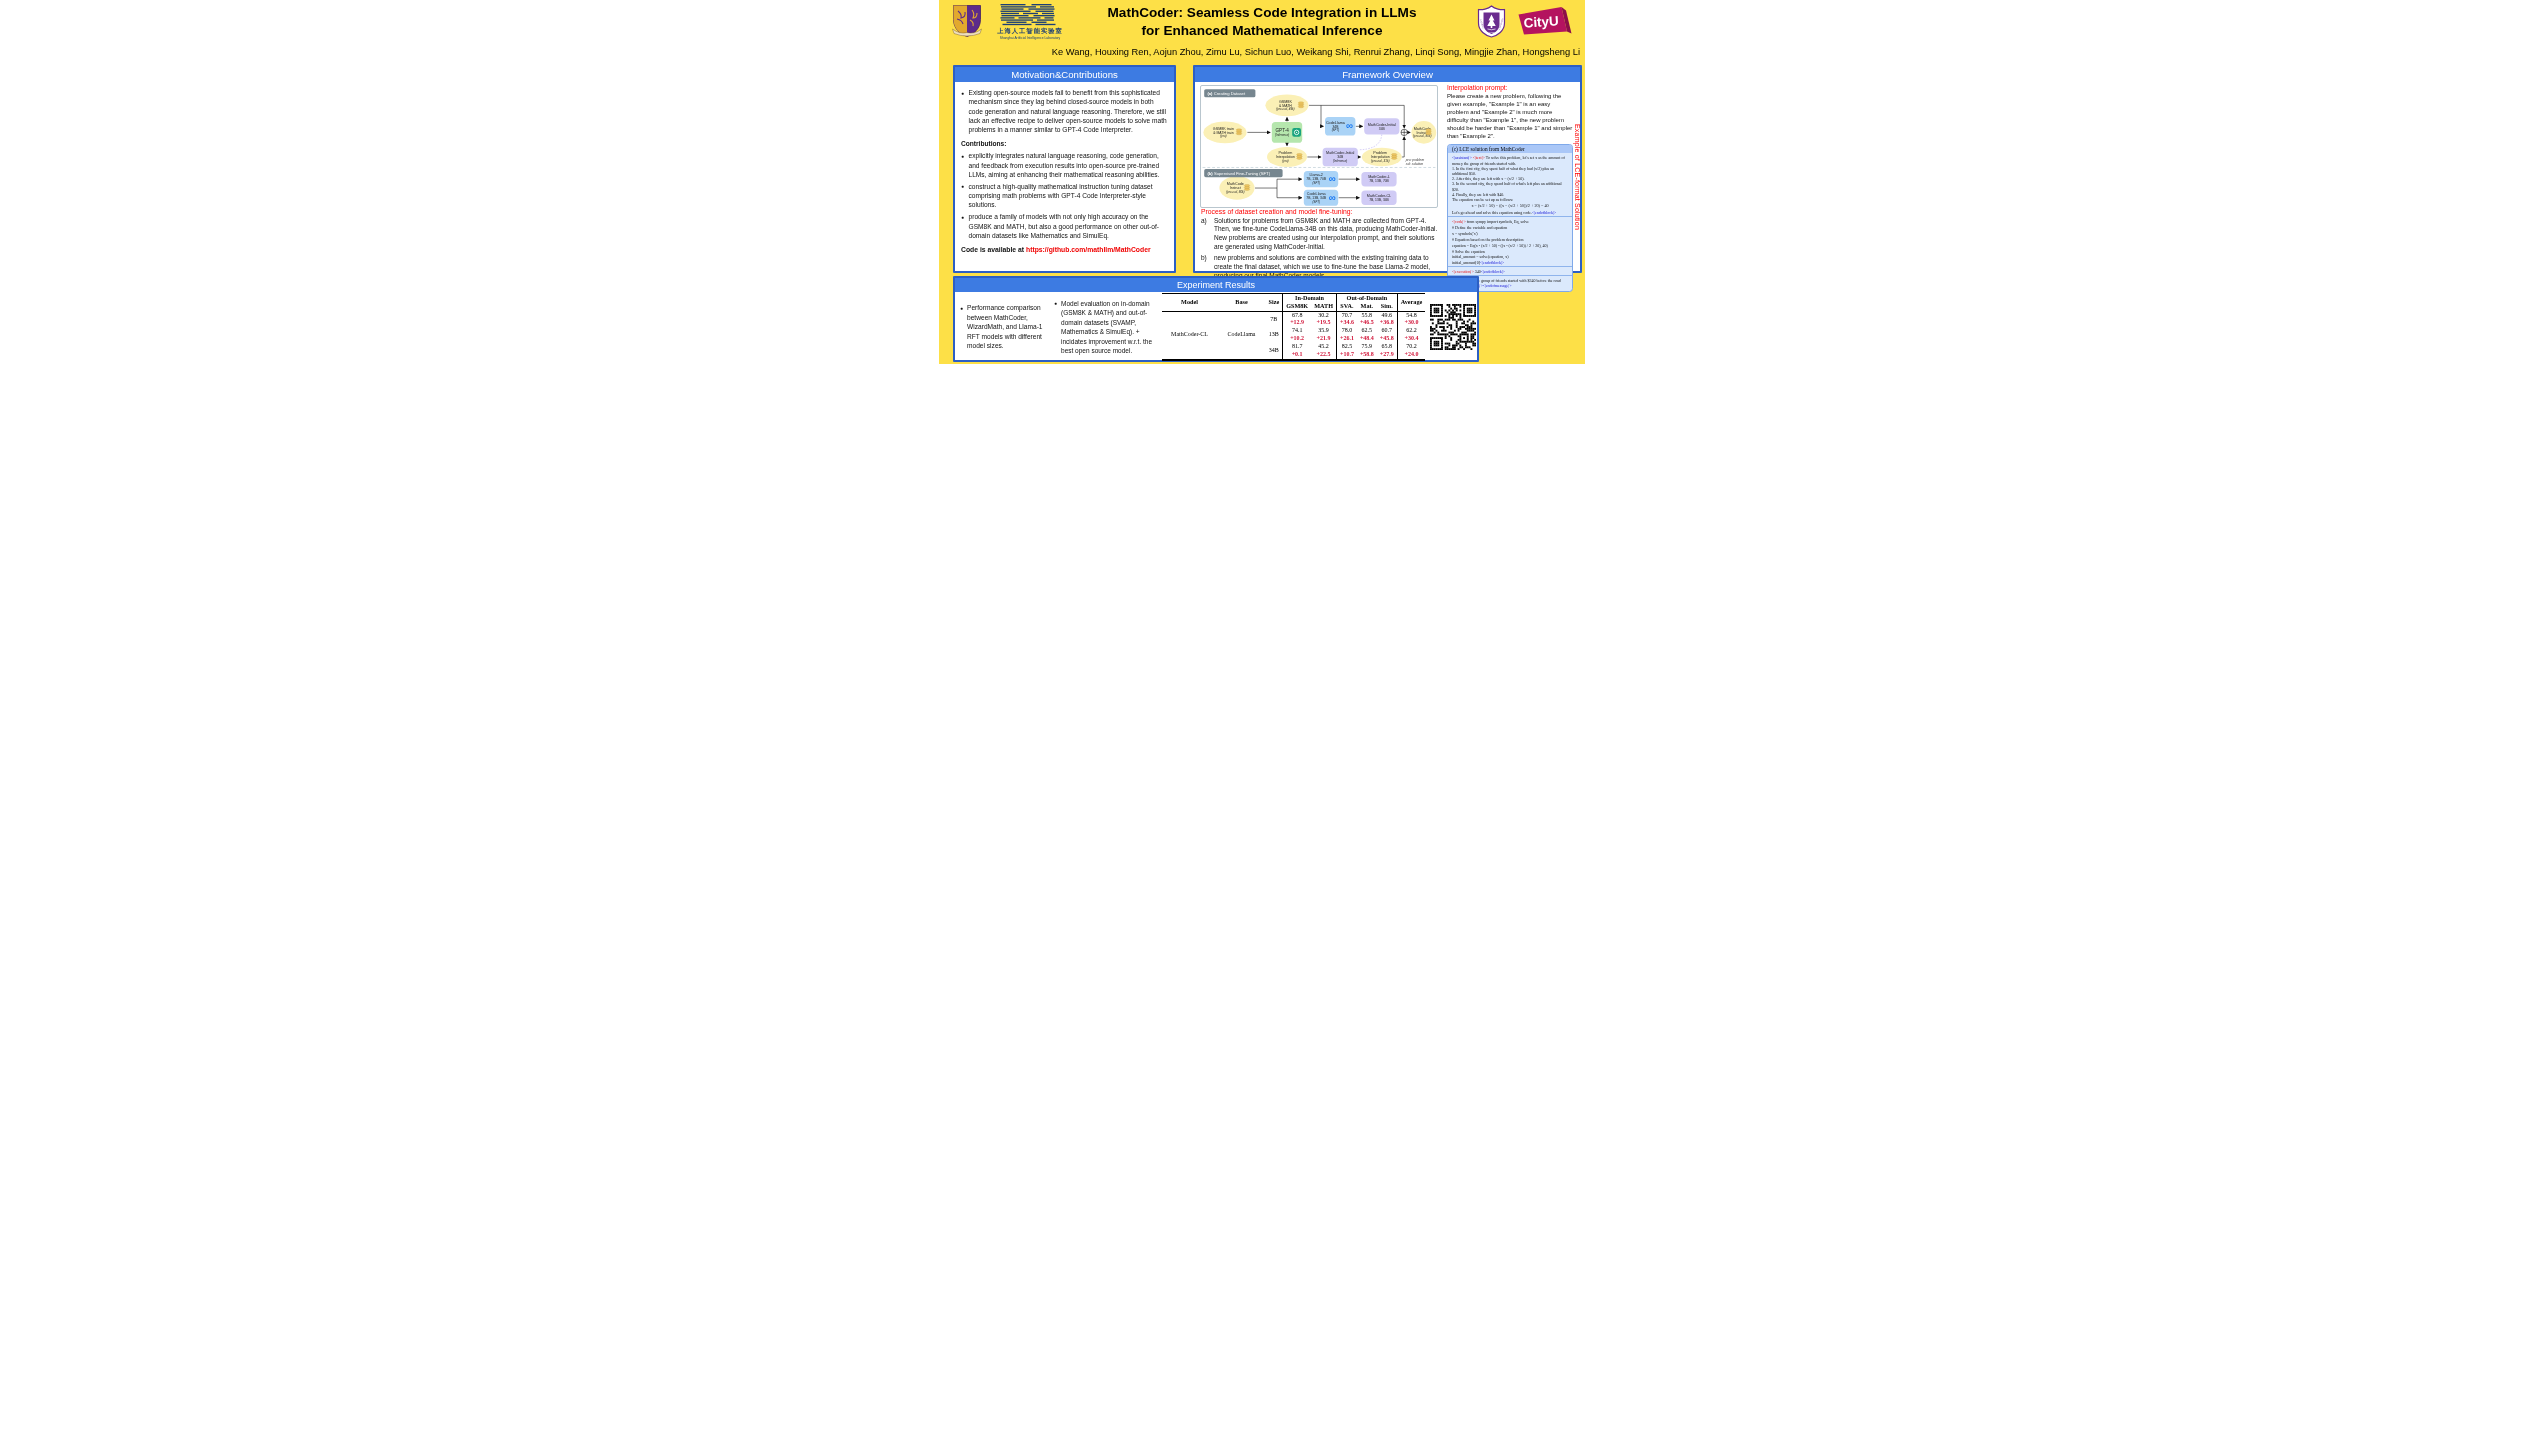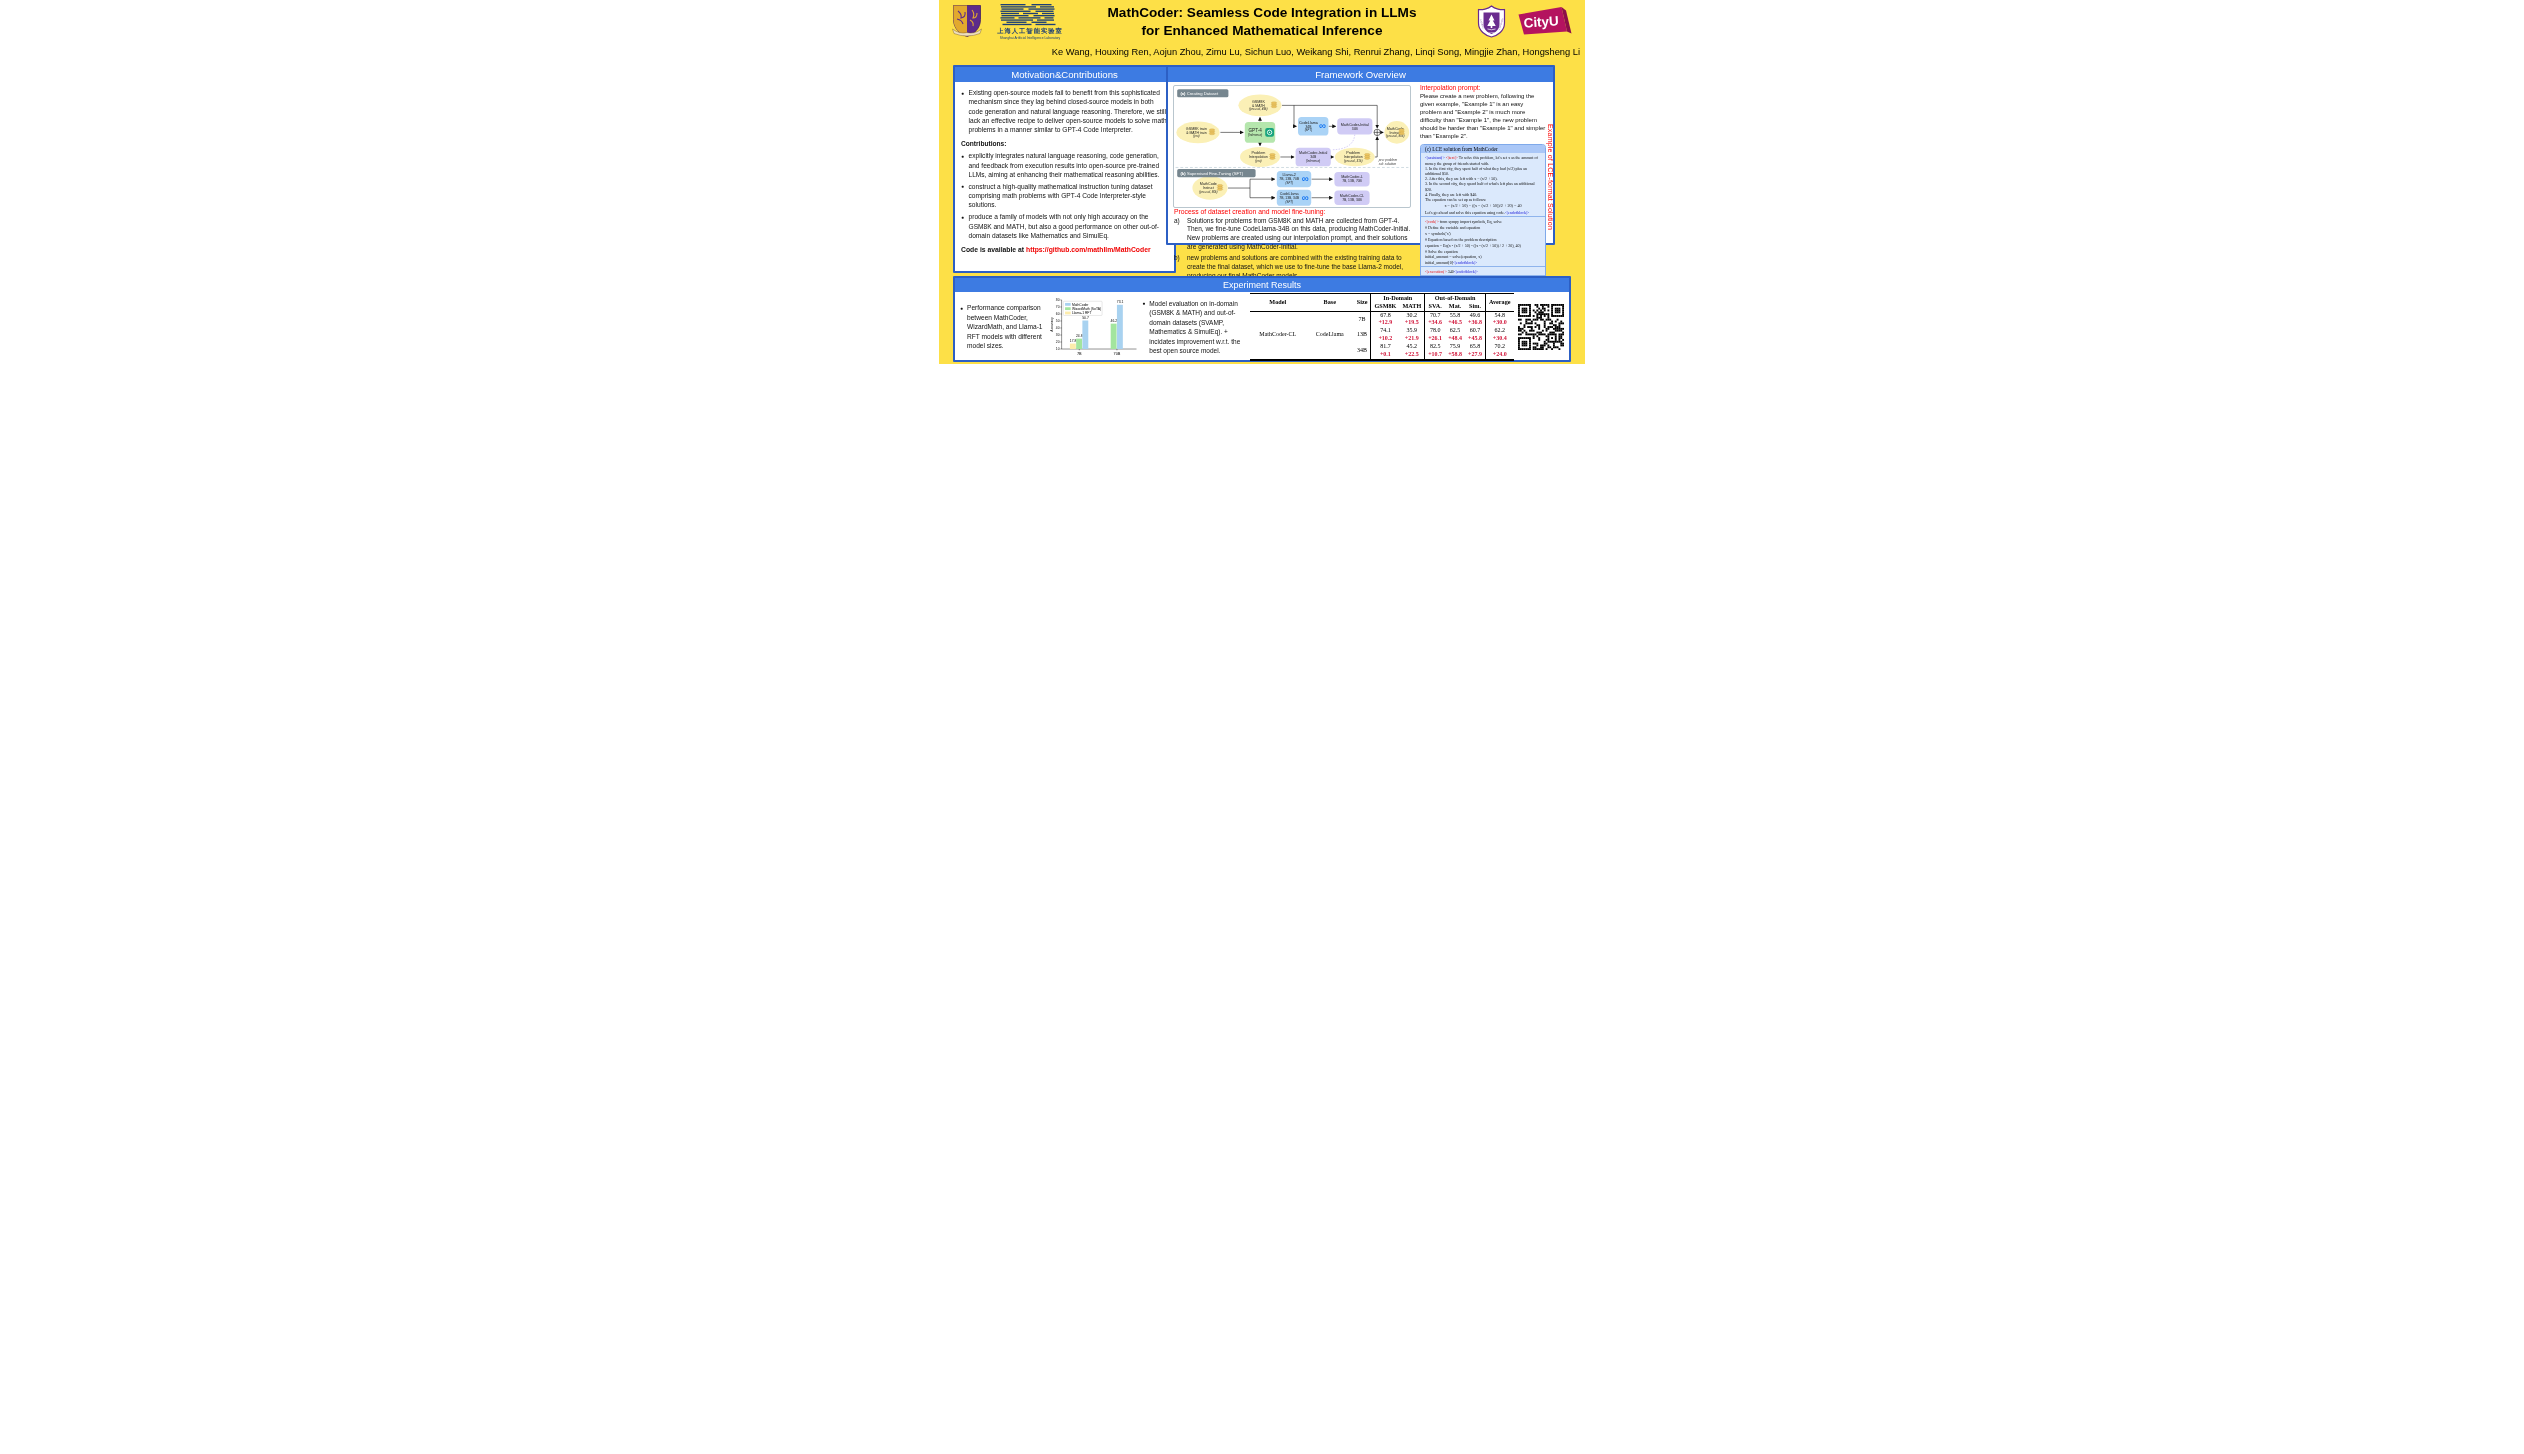--- a/index.html
+++ b/index.html
@@ -12,22 +12,22 @@
   .sail-cn{font-size:6.3px;font-weight:700;color:#1c3f77;letter-spacing:1px;margin-top:1px;white-space:nowrap;}
   .sail-en{font-size:3.3px;color:#1c3f77;white-space:nowrap;}
   .title{position:absolute;left:149px;right:149px;top:4px;text-align:center;font-size:13.6px;font-weight:600;
          line-height:1.32;color:#000;}
   .authors{position:absolute;left:5px;right:5px;top:47px;text-align:right;font-size:9.3px;color:#000;white-space:nowrap;}
   
   .panel{position:absolute;background:#fff;border:2px solid #2c5fc4;border-radius:1px;box-sizing:border-box;}
   .panel-hd{height:15px;background:#3d7be2;display:flex;align-items:center;justify-content:center;
             color:#fff;font-weight:400;font-size:9.6px;}
   .p-mot{left:14px;top:65px;width:223px;height:208px;}
-  .p-fw{left:227px;top:65px;width:389px;height:180px;}
-  .p-res{left:14px;top:276px;width:618px;height:86px;}
+  .p-fw{left:254px;top:65px;width:389px;height:208px;}
+  .p-res{left:14px;top:276px;width:526px;height:86px;}
   .p-res .panel-hd{height:13.6px;font-size:9px;}
   
   .mot-bd{padding:3.5px 7px 2px 6px;font-size:6.6px;line-height:1.42;}
   .mbul{display:flex;gap:4.5px;margin:2.5px 0;}
   .mbul .dot{font-size:5px;margin-top:1.5px;flex:none;}
   .contrib{font-weight:700;margin:4.5px 0 0.5px;}
   .codeline{font-weight:700;margin-top:5px;font-size:6.8px;}
   .codeline .lnk{color:#f00000;}
   
   .fw-bd{position:relative;height:191px;}

